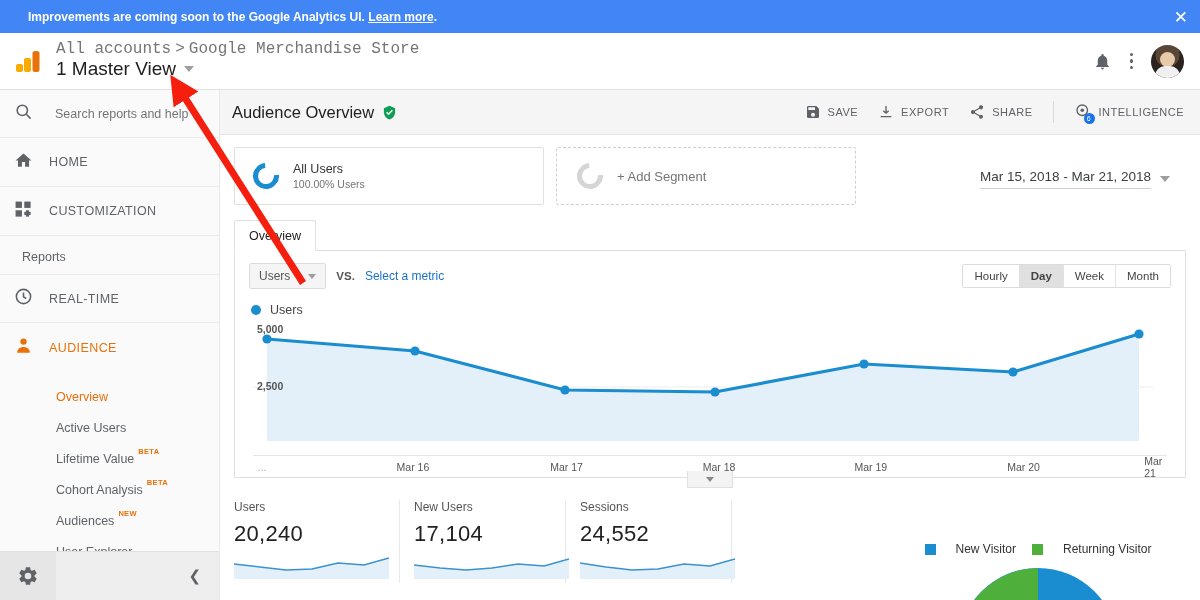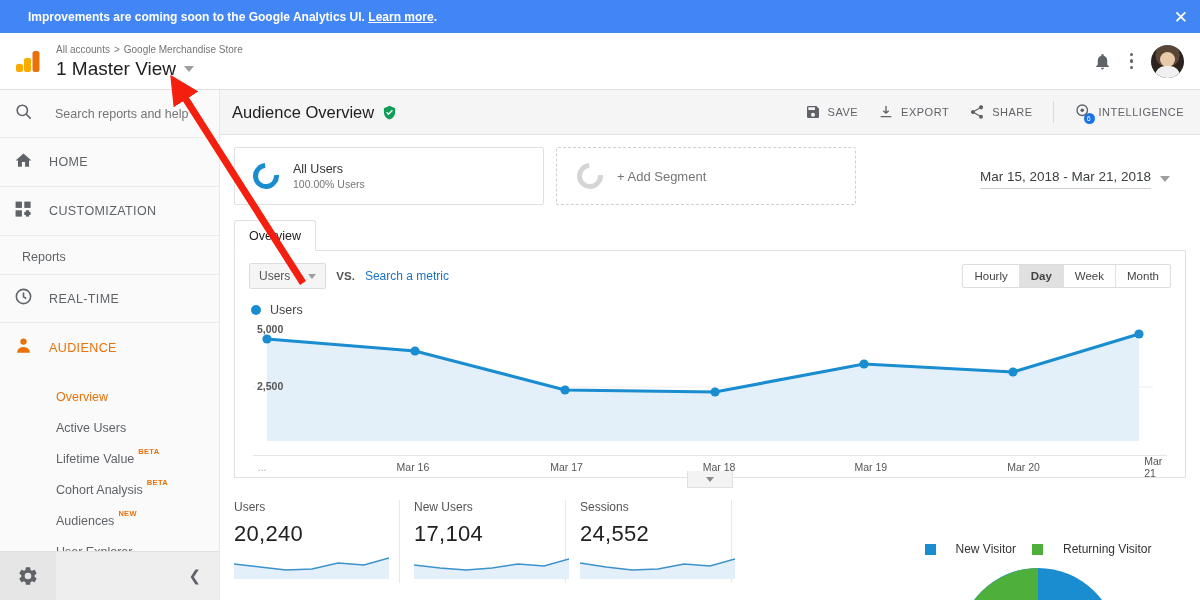--- a/index.html
+++ b/index.html
@@ -26,21 +26,21 @@
   }
 
   
   .header {
     height: 57px; background: #fff; border-bottom: 1px solid #e0e0e0;
     display: flex; align-items: center; position: relative;
   }
   .ga-logo { width: 56px; display: flex; justify-content: center; align-items: flex-end; }
   .ga-logo svg { display: block; }
   .acct { display: flex; flex-direction: column; justify-content: center; }
-  .crumbs { font-size: 10px; color: #757575; line-height: 15px; }
+  .crumbs { font-size: 16px; color: #757575; line-height: 15px; font-family: Liberation Mono, monospace; }
   .crumbs .sep { margin: 0 4px; }
   .viewname {
     font-size: 19px; color: #212121; line-height: 24px;
     display: flex; align-items: center;
   }
   .viewname .caret {
     margin-left: 8px; border-left: 5px solid transparent; border-right: 5px solid transparent;
     border-top: 6px solid #9e9e9e; display: inline-block;
   }
   .header-right {
@@ -416,21 +416,21 @@
         </div>
       </div>
 
       <div class="chart-panel">
         <div class="metric-row">
           <div class="metric-select">
             <span>Users</span>
             <span class="caret"></span>
           </div>
           <div class="vs">VS.</div>
-          <div class="sel-metric">Search a metric</div>
+          <div class="sel-metric">Select a metric</div>
           <div class="gran">
             <div>Hourly</div>
             <div class="on">Day</div>
             <div>Week</div>
             <div>Month</div>
           </div>
         </div>
 
         <div class="legend-row">
           <div class="legend-dot"></div>

